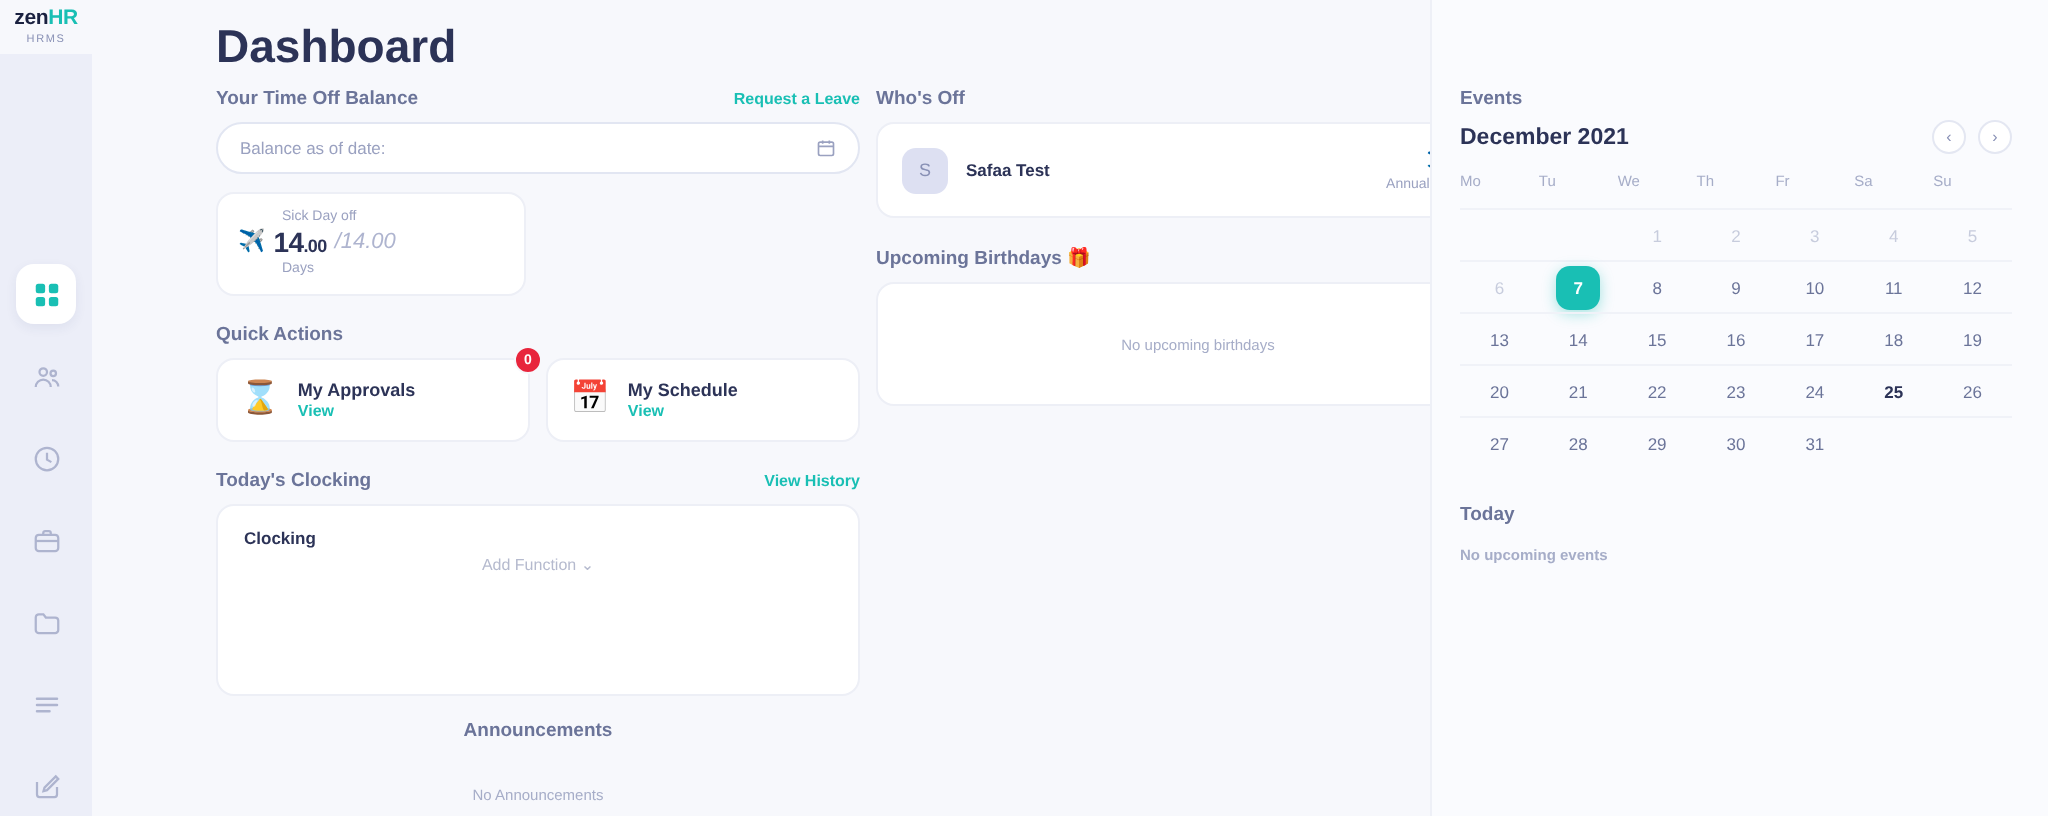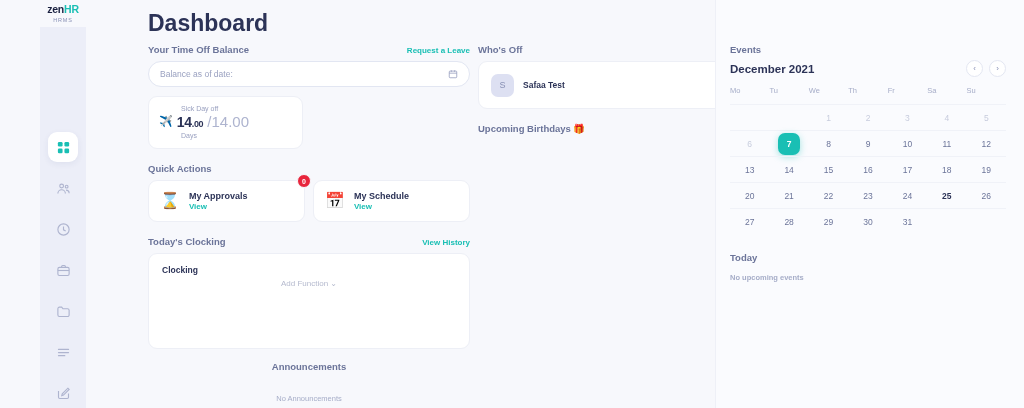--- a/index.html
+++ b/index.html
@@ -2,21 +2,21 @@
 <html><head>
 <meta charset="utf-8">
 <style>
   * { box-sizing: border-box; margin: 0; padding: 0; }
   html, body {
     width: 1024px; height: 408px;
     font-family: "Liberation Sans", sans-serif;
     background: #f7f8fc;
     overflow: hidden;
   }
-  .app { display: flex; width: 1024px; height: 317px; padding-left: 40px; }
+  .app { display: flex; width: 1024px; height: 317px; }
 
   
   .sidebar {
     width: 46px; height: 408px;
     background: #eceef8;
     display: flex; flex-direction: column; align-items: center;
     flex: 0 0 46px;
   }
   .logo-wrap {
     height: 44px; width: 100%;
@@ -103,21 +103,21 @@
   .date-ph { font-size: 8.5px; color: #9aa1c0; }
   .cal-ico { color: #9aa1c0; display:flex; }
   .cal-ico svg { width: 10px; height: 10px; }
 
   .balance-card { margin-top: 9px; padding: 8px 10px 9px 10px; width: 155px; }
   .bal-label { font-size: 7px; color: #9aa1c0; margin-left: 22px; }
   .bal-row { display: flex; align-items: center; gap: 4px; margin-top: 1px; }
   .plane { font-size: 11px; line-height: 1; }
   .bal-num { font-size: 14px; font-weight: bold; color: #2c3357; letter-spacing: -0.3px; }
   .bal-num span.dec { font-size: 9px; }
-  .bal-total { font-size: 15px; color: #aeb4cf; }
+  .bal-total { font-size: 11px; color: #aeb4cf; font-style: italic; }
   .bal-unit { font-size: 7px; color: #9aa1c0; margin-left: 22px; margin-top: 2px; }
 
   
   .qa-wrap { display: flex; gap: 8px; }
   .qa-card {
     flex: 1; height: 42px; border-radius: 9px; background: #fff;
     border: 1px solid #edeff6; display: flex; align-items: center;
     padding: 0 11px; gap: 9px; position: relative;
   }
   .qa-ico { font-size: 16px; line-height: 1; }
@@ -372,20 +372,23 @@
           </div>
           <div class="who-right">
             <div style="font-size:11px;">✈️</div>
             <div class="who-type">Annual Vacations</div>
           </div>
         </div>
 
         <div class="sec-head mt14">
           <div class="sec-title"><span>Upcoming Birthdays</span> <span>🎁</span></div>
           <div class="sec-meta">0 employees</div>
+        </div>
+        <div class="card bday-card">
+          <span class="empty-txt">No upcoming birthdays</span>
         </div>
       </div>
 
       <div class="col-right">
         <div class="sec-title">Events</div>
 
         <div class="cal-head">
           <div class="cal-month">December 2021</div>
           <div class="cal-navs">
             <div class="cal-nav">‹</div>

